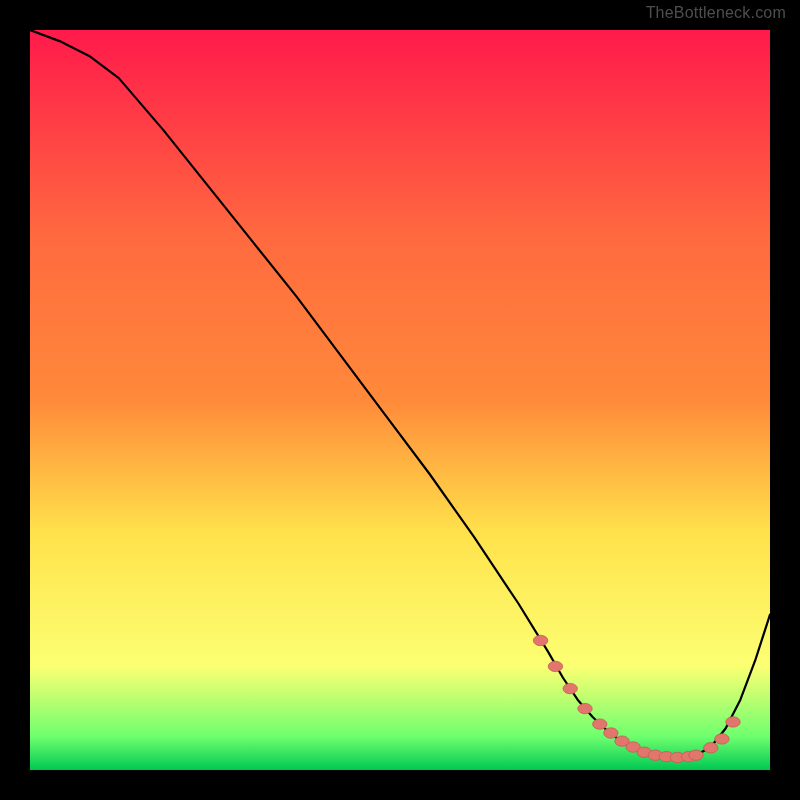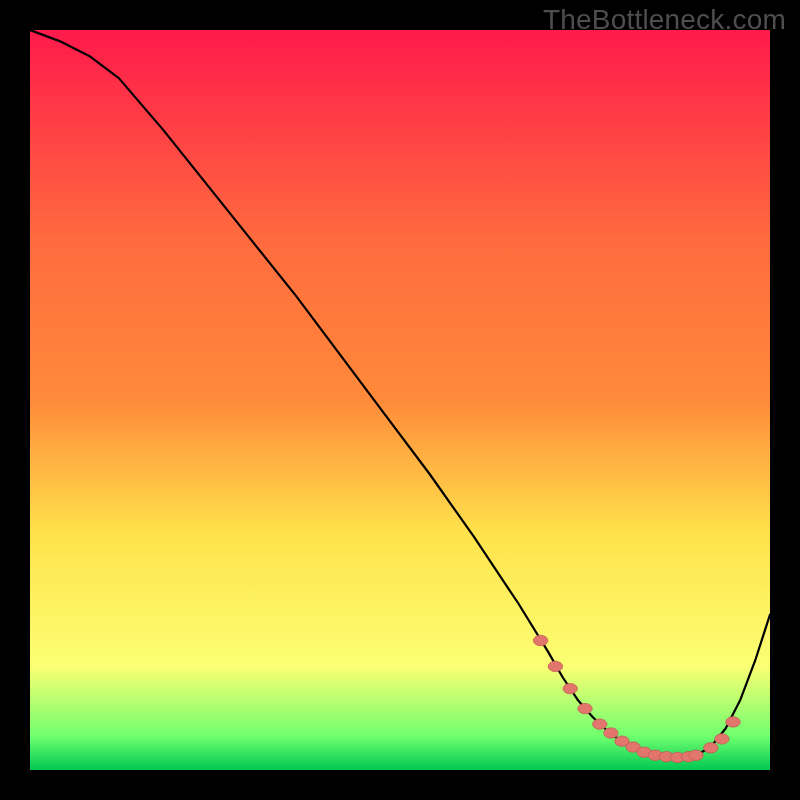--- a/index.html
+++ b/index.html
@@ -8,21 +8,21 @@
     position: absolute;
     left: 0; top: 0;
     width: 800px; height: 800px;
     background: #000;
   }
   .watermark {
     position: absolute;
     top: 4px;
     right: 14px;
     font-family: Arial, Helvetica, sans-serif;
-    font-size: 28px;
+    font-size: 16px;
     font-weight: 500;
     color: #4e4e4e;
     letter-spacing: 0.2px;
   }
   .plot {
     position: absolute;
     left: 30px;
     top: 30px;
     width: 740px;
     height: 740px;

